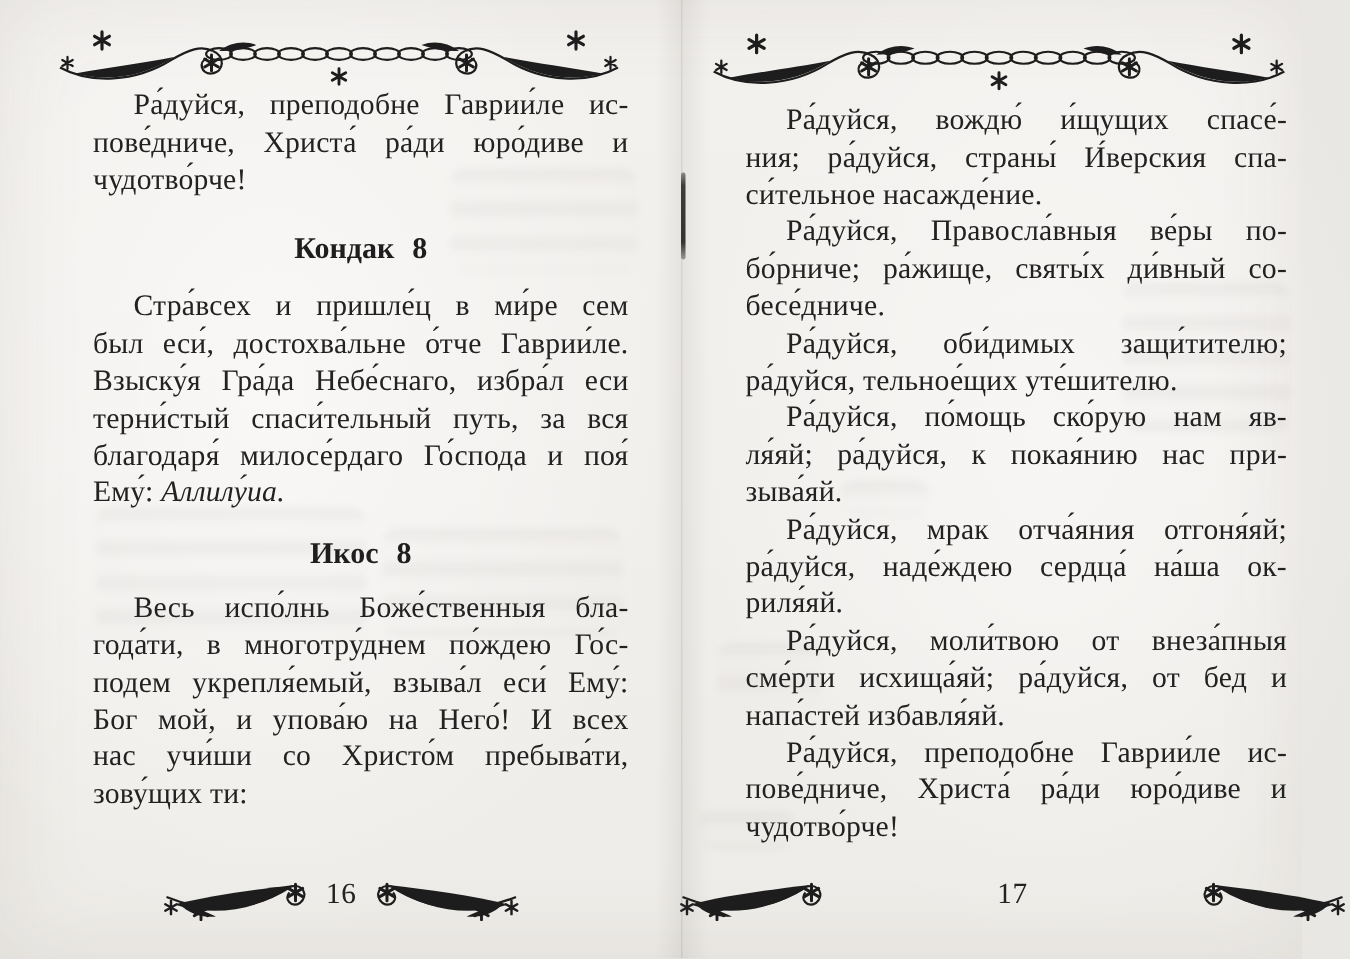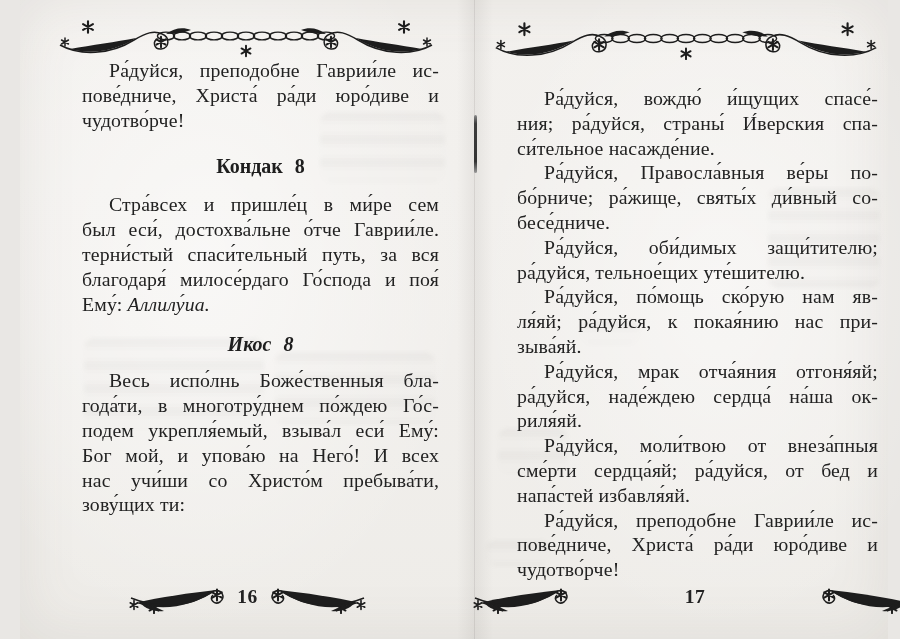--- a/index.html
+++ b/index.html
@@ -5,21 +5,20 @@
   html, body { margin: 0; padding: 0; }
   body {
     width: 900px; height: 639px; overflow: hidden;
     background: #e9e7e4;
     font-family: "Liberation Serif", "DejaVu Serif", serif;
   }
   .spread {
     position: relative; width: 868px; height: 639px;
     background: linear-gradient(180deg, #f3f1ee 0%, #f1efec 55%, #eeece8 100%);
     box-shadow: inset 0 0 60px rgba(95,90,82,0.10);
-    margin-left: 20px;
   }
   .page-shade-left {
     position: absolute; left: 0; top: 0; width: 455px; height: 639px;
     background: radial-gradient(ellipse at 40% 40%, rgba(255,255,255,0.55) 0%, rgba(255,255,255,0) 70%);
     pointer-events: none;
   }
   .page-shade-right {
     position: absolute; left: 455px; top: 0; width: 445px; height: 639px;
     background: radial-gradient(ellipse at 55% 45%, rgba(255,255,255,0.45) 0%, rgba(255,255,255,0) 70%);
     pointer-events: none;
@@ -32,42 +31,42 @@
     position: absolute; left: 454px; top: 0; width: 1px; height: 639px;
     background: rgba(90,85,80,0.12);
   }
   .spine-dash {
     position: absolute; left: 454px; top: 115px; width: 3px; height: 58px;
     background: linear-gradient(180deg, #8a8a8a 0%, #3d3d3d 15%, #333 80%, #9a9a9a 100%);
     border-radius: 2px;
   }
   .text-block { position: absolute; color: #222; font-size: 19.8px; }
   .tb-left  { left: 62px;  top: 58px; width: 357px; }
-  .tb-right { left: 497px; top: 86px; width: 361px; }
+  .tb-right { left: 497px; top: 68px; width: 361px; }
   .ln {
     height: 24.8px; line-height: 24.8px; overflow: hidden;
     text-align: justify; text-align-last: justify;
     letter-spacing: 0.15px;
   }
   .ln.last { text-align: right; text-align-last: left; }
   .ind { text-indent: 27px; }
   .it { font-style: italic; }
   .h {
     font-weight: 700; font-size: 20px; line-height: 26px;
     text-align: left; text-align-last: center; word-spacing: 7px;
     color: #1e1e1e;
   }
   .h.kondak { margin: 21px 0 13px 0; }
-  .h.ikos   { margin: 15px 0 11px 0; font-style: italic; }
+  .h.ikos   { margin: 15px 0 11px 0; }
   .head-orn { position: absolute; }
   .head-orn.left  { left: 36px;  top: 15px; width: 380px; height: 44px; }
   .head-orn.right { left: 470px; top: 17px; width: 392px; height: 45px; }
   .footer {
     position: absolute; top: 577px; height: 40px;
-    display: flex; align-items: center; justify-content: center; gap: 9px; font-weight: bold;
+    display: flex; align-items: center; justify-content: center; gap: 9px;
   }
   .footer.left  { left: 0;     width: 455px; }
   .footer.right { left: 450px; width: 450px; justify-content: space-between; }
   .page-num { font-size: 19.5px; color: #222; letter-spacing: 0.5px; padding: 0 2px; }
   .f-orn { width: 100px; height: 34px; }
   .mirror { transform: scaleX(-1); }
   .smudge {
     position: absolute; pointer-events: none; opacity: 0.55; filter: blur(2px);
     background: repeating-linear-gradient(180deg,
       rgba(125,122,118,0.11) 0px, rgba(125,122,118,0.11) 9px,
@@ -149,20 +148,21 @@
   <div class="text-block tb-left">
     <div>
       <div class="ln ind">Ра́дуйся, преподобне Гаврии́ле ис-</div>
       <div class="ln">пове́дниче, Христа́ ра́ди юро́диве и</div>
       <div class="ln last">чудотво́рче!</div>
     </div>
     <div class="h kondak">Кондак 8</div>
     <div>
       <div class="ln ind">Стра́всех и пришле́ц в ми́ре сем</div>
       <div class="ln">был еси́, достохва́льне о́тче Гаврии́ле.</div>
+      <div class="ln">Взыску́я Гра́да Небе́снаго, избра́л еси</div>
       <div class="ln">терни́стый спаси́тельный путь, за вся</div>
       <div class="ln">благодаря́ милосе́рдаго Го́спода и поя́</div>
       <div class="ln last"><span>Ему́: </span><span class="it">Аллилу́иа.</span></div>
     </div>
     <div class="h ikos">Икос 8</div>
     <div>
       <div class="ln ind">Весь испо́лнь Боже́ственныя бла-</div>
       <div class="ln">года́ти, в многотру́днем по́ждею Го́с-</div>
       <div class="ln">подем укрепля́емый, взыва́л еси́ Ему́:</div>
       <div class="ln">Бог мой, и упова́ю на Него́! И всех</div>
@@ -191,21 +191,21 @@
       <div class="ln">ля́яй; ра́дуйся, к покая́нию нас при-</div>
       <div class="ln last">зыва́яй.</div>
     </div>
     <div>
       <div class="ln ind">Ра́дуйся, мрак отча́яния отгоня́яй;</div>
       <div class="ln">ра́дуйся, наде́ждею сердца́ на́ша ок-</div>
       <div class="ln last">риля́яй.</div>
     </div>
     <div>
       <div class="ln ind">Ра́дуйся, моли́твою от внеза́пныя</div>
-      <div class="ln">сме́рти сердца́яй; ра́дуйся, от бед и</div>
+      <div class="ln">сме́рти исхища́яй; ра́дуйся, от бед и</div>
       <div class="ln last">напа́стей избавля́яй.</div>
     </div>
     <div>
       <div class="ln ind">Ра́дуйся, преподобне Гаврии́ле ис-</div>
       <div class="ln">пове́дниче, Христа́ ра́ди юро́диве и</div>
       <div class="ln last">чудотво́рче!</div>
     </div>
   </div>
 
   <div class="footer left">

